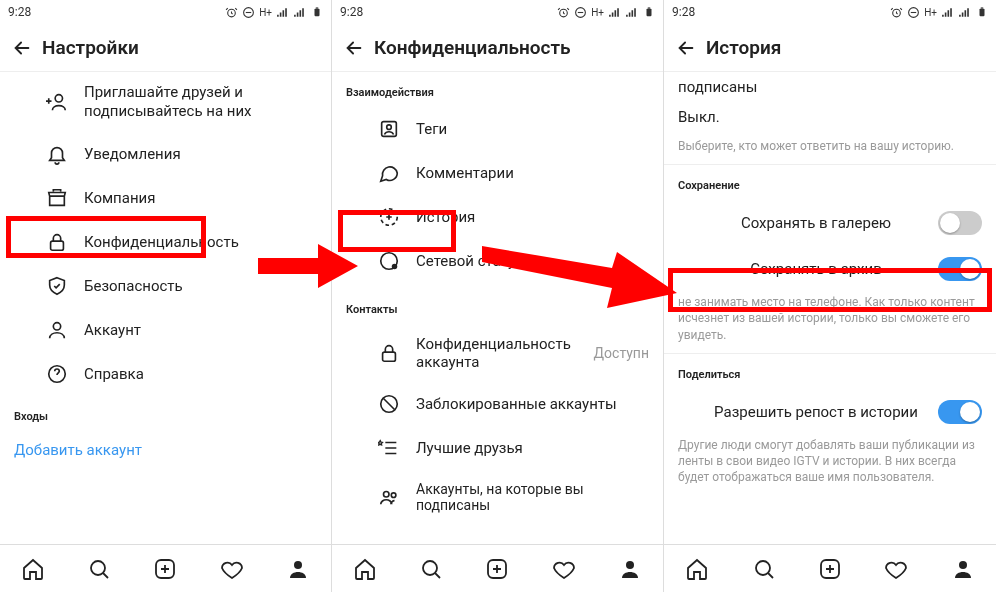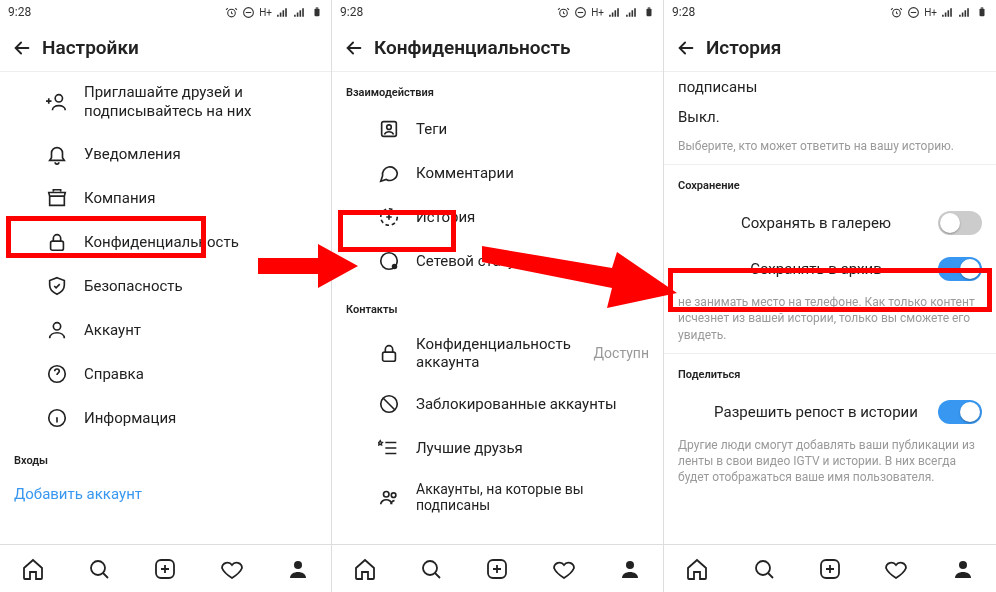--- a/index.html
+++ b/index.html
@@ -244,29 +244,20 @@
       </div>
       <div class="row">
         <span class="icon">
             <svg viewBox="0 0 24 24" width="22" height="22" fill="none" stroke="#222" stroke-width="1.8">
               <circle cx="12" cy="12" r="9"></circle>
               <path d="M9.5 9a2.5 2.5 0 015 0c0 1.5-2.5 2-2.5 4M12 17h.01"></path>
             </svg>
           </span>
         <span class="label">Справка</span>
       </div>
-      <div class="row">
-        <span class="icon">
-            <svg viewBox="0 0 24 24" width="22" height="22" fill="none" stroke="#222" stroke-width="1.8">
-              <circle cx="12" cy="12" r="9"></circle>
-              <path d="M12 8h.01M11 12h1v5"></path>
-            </svg>
-          </span>
-        <span class="label">Информация</span>
-      </div>
 
       <div class="section-title">Входы</div>
       <div class="link-row">Добавить аккаунт</div>
     </div>
 
     <div class="bottomnav">
       <div class="navbtn">
           <svg viewBox="0 0 24 24" width="24" height="24" fill="none" stroke="#222" stroke-width="1.8">
             <path d="M3 11l9-8 9 8v10a1 1 0 01-1 1h-5v-7h-6v7H4a1 1 0 01-1-1z"></path>
           </svg>

